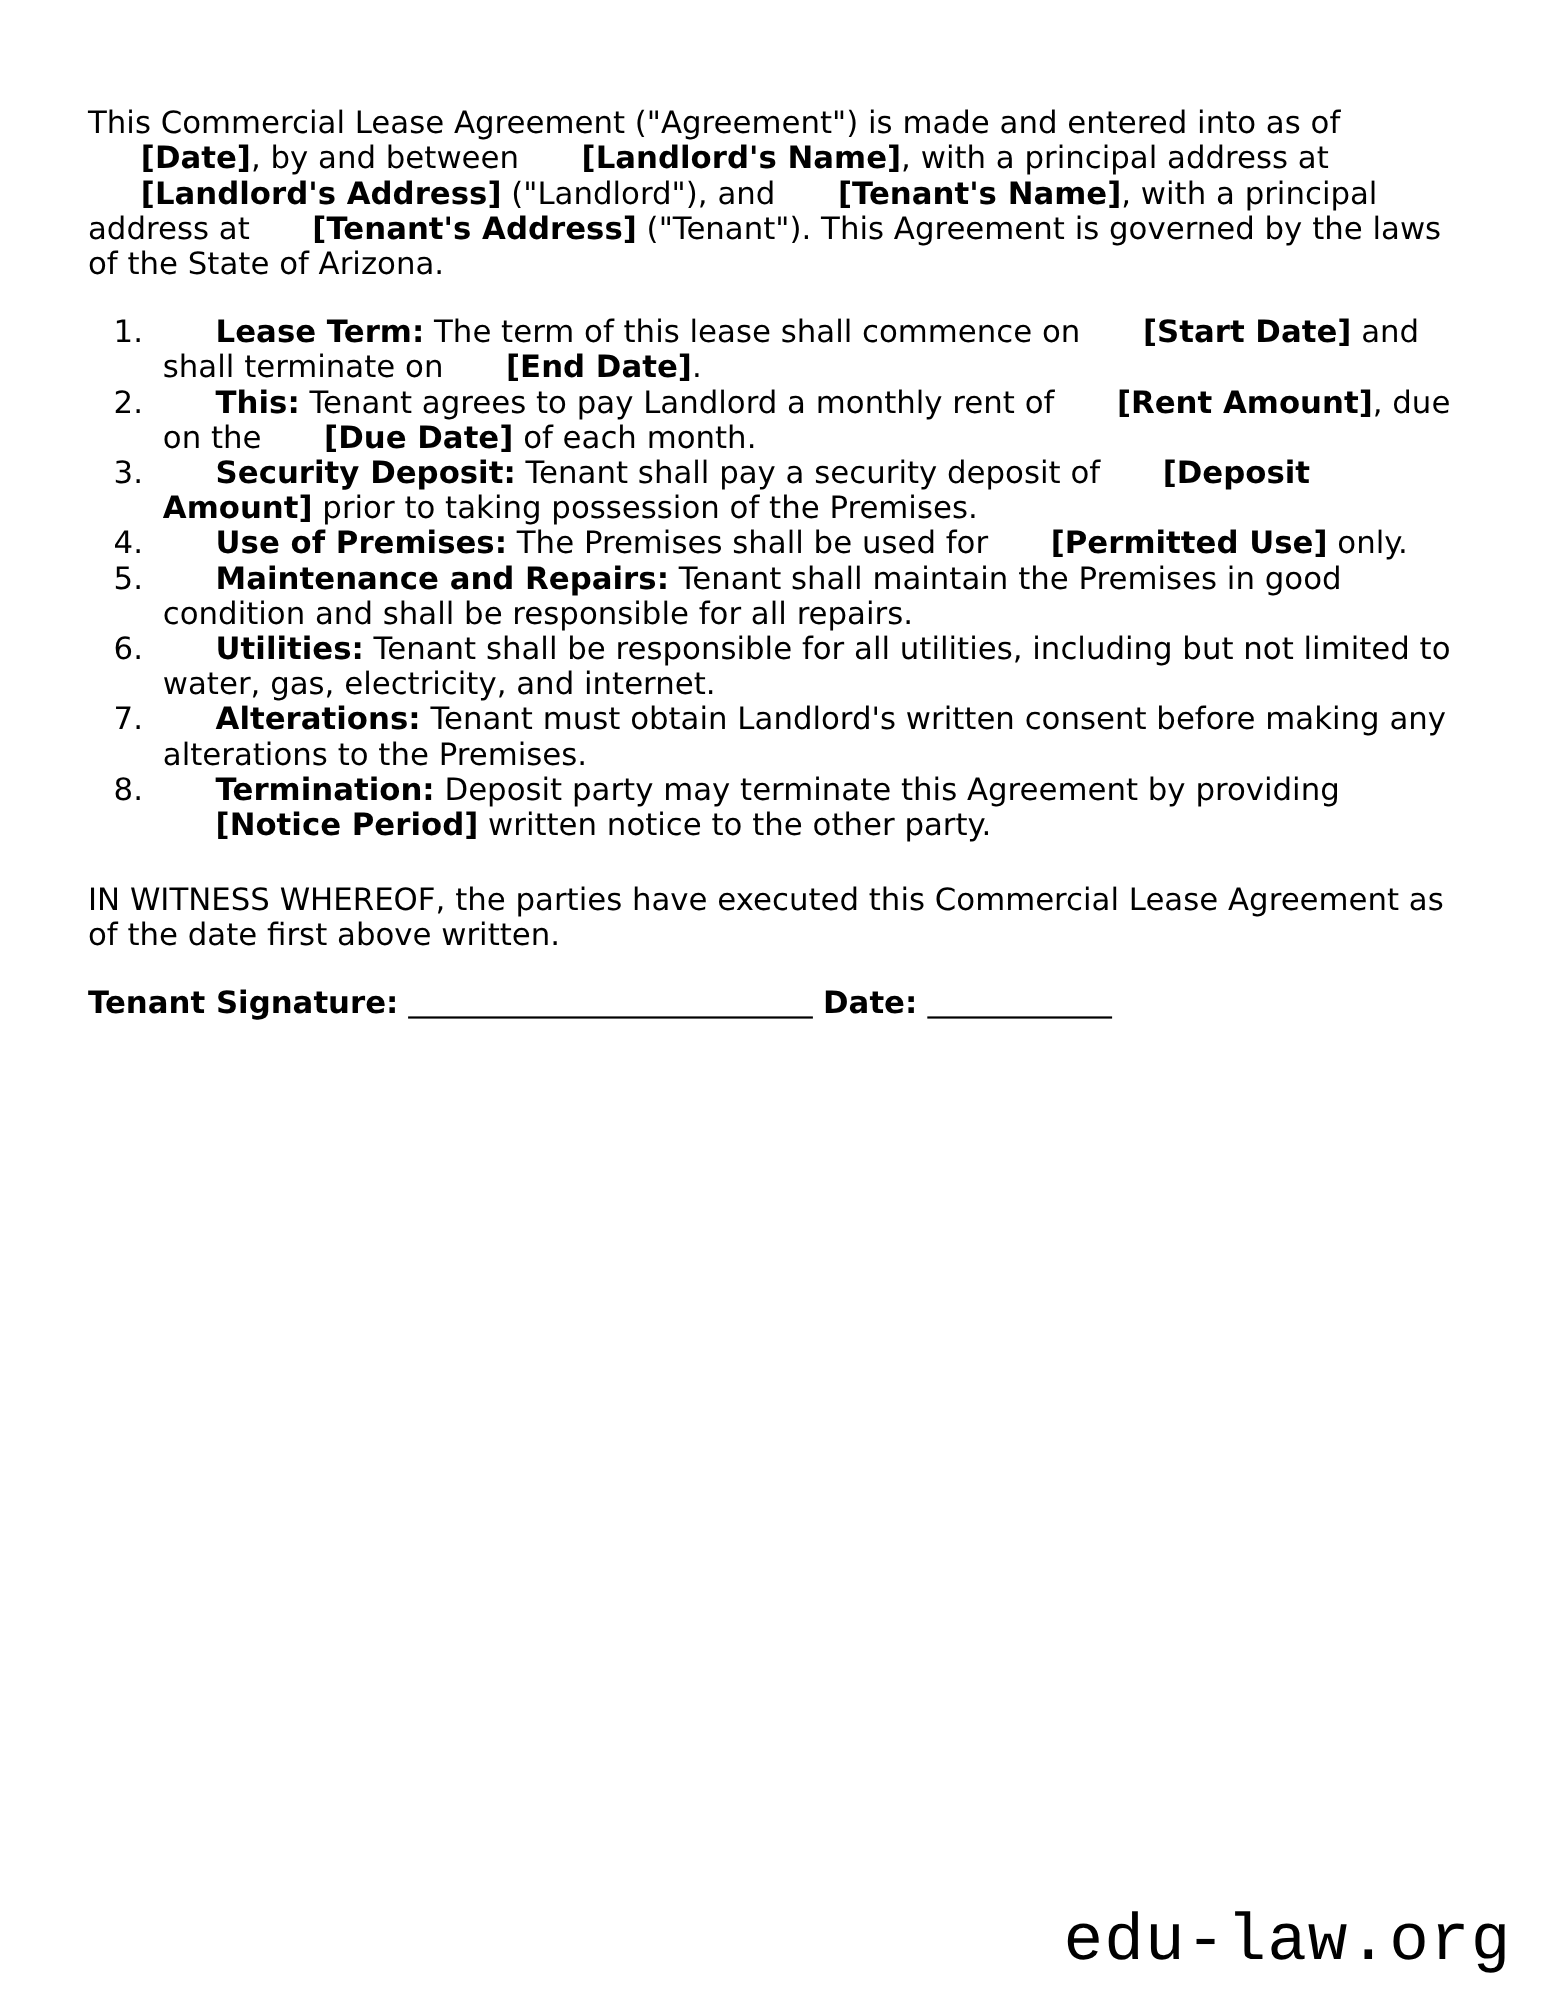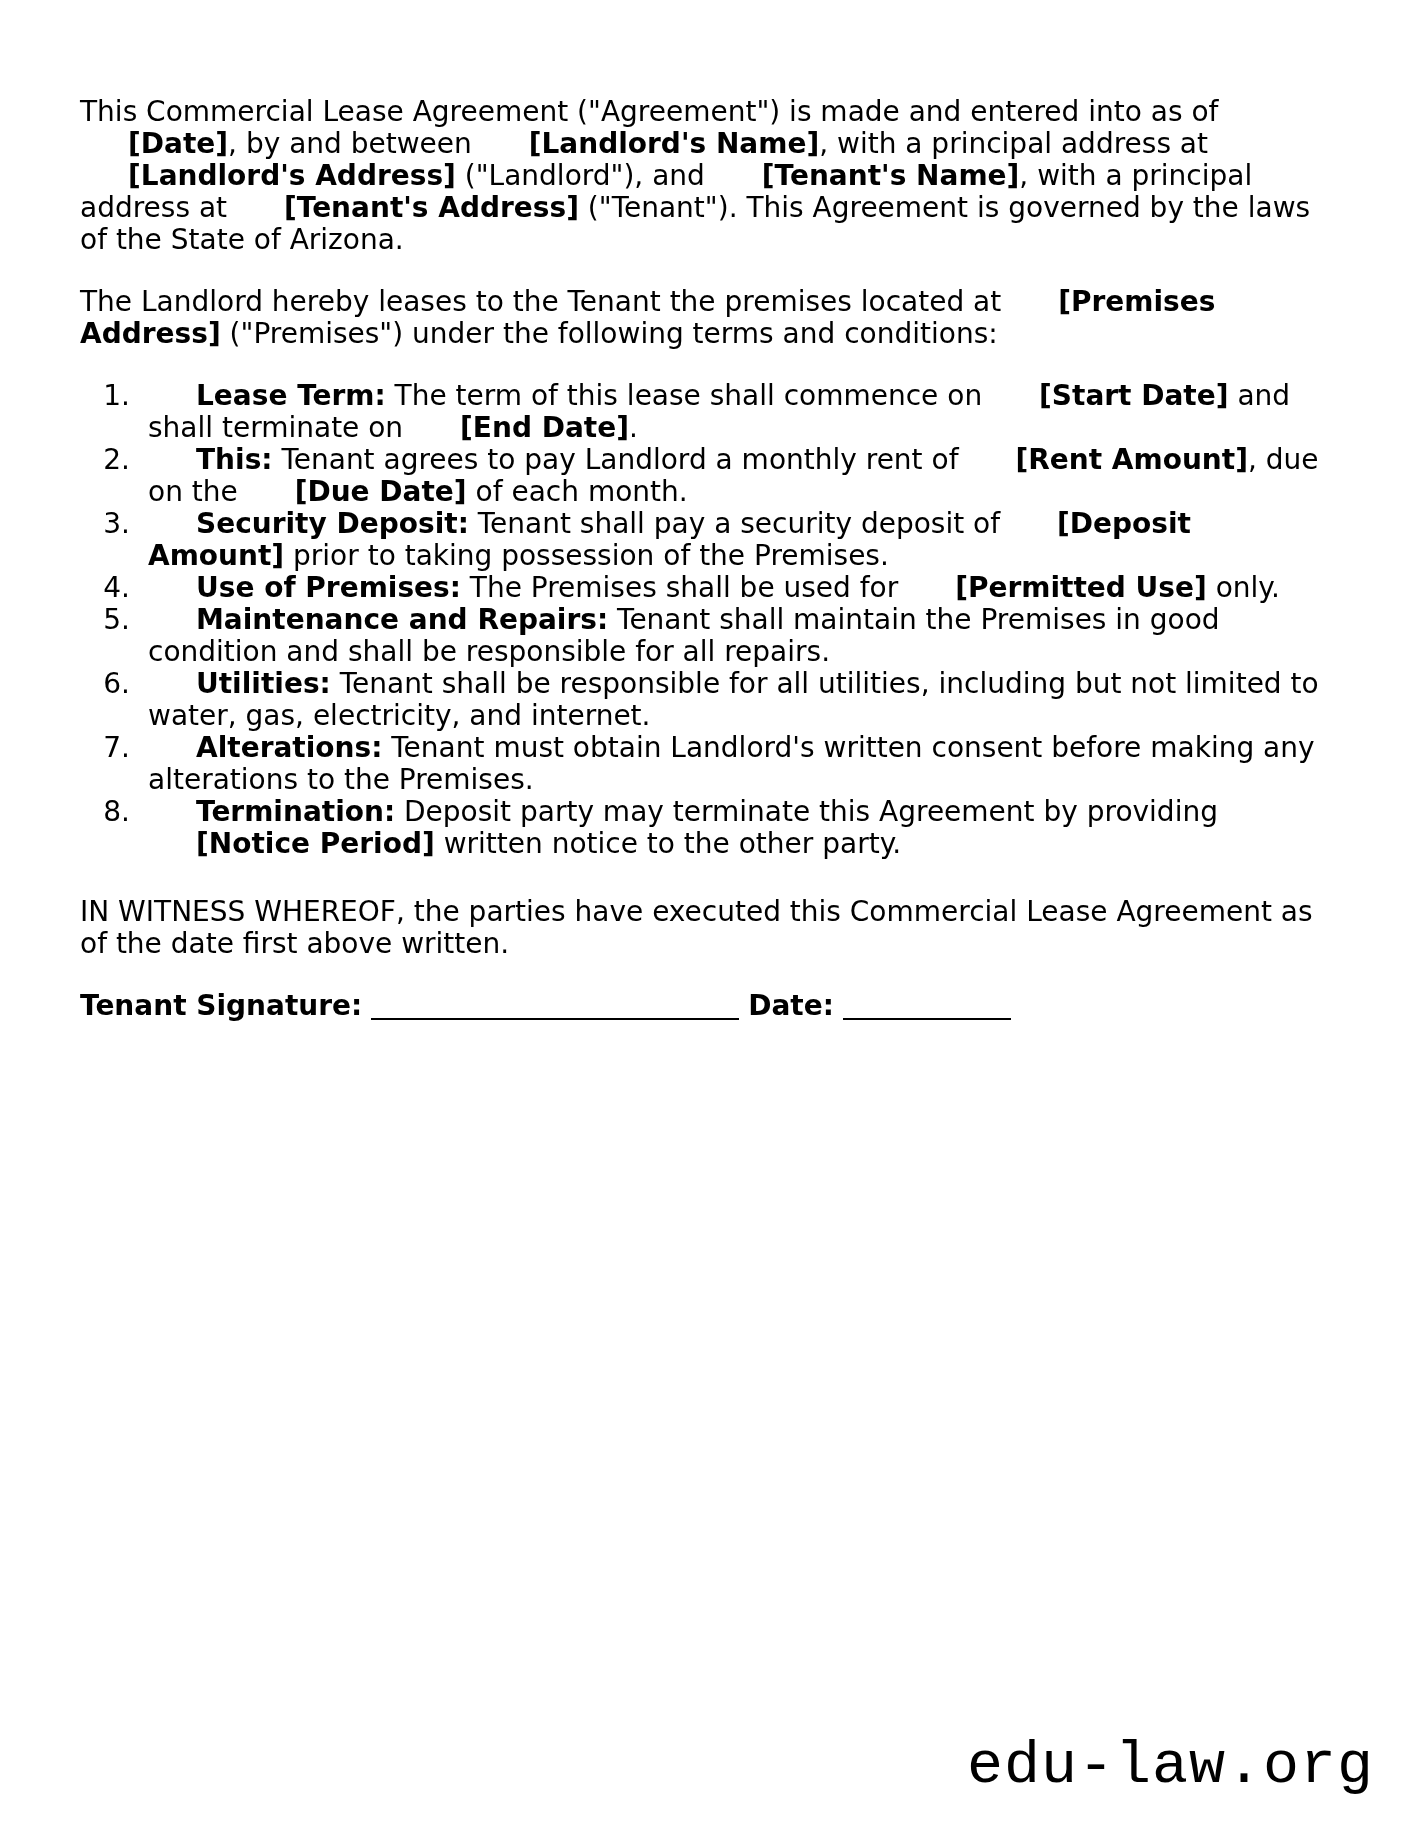--- a/index.html
+++ b/index.html
@@ -78,21 +78,20 @@
   b, .seg-bold { font-weight: bold; margin-left: 48px; }
 </style>
 </head>
 <body>
 
 <div class="page">
 
 
   <p class="body-par"><span>This Commercial Lease Agreement ("Agreement") is made and entered into as of </span><span class="seg-bold">[Date]</span><span>, by and between </span><span class="seg-bold">[Landlord's Name]</span><span>, with a principal address at </span><span class="seg-bold">[Landlord's Address]</span><span> ("Landlord"), and </span><span class="seg-bold">[Tenant's Name]</span><span>, with a principal address at </span><span class="seg-bold">[Tenant's Address]</span><span> ("Tenant"). This Agreement is governed by the laws of the State of Arizona.</span></p>
 
-  <p class="body-par"><span>The Landlord hereby leases to the Tenant the premises located at </span><span class="seg-bold">[Premises Address]</span><span> ("Premises") under the following terms and conditions:</span></p>
 
   <ol class="terms">
       <li><span class="seg-bold">Lease Term:</span><span> The term of this lease shall commence on </span><span class="seg-bold">[Start Date]</span><span> and shall terminate on </span><span class="seg-bold">[End Date]</span><span>.</span></li>
       <li><span class="seg-bold">This:</span><span> Tenant agrees to pay Landlord a monthly rent of </span><span class="seg-bold">[Rent Amount]</span><span>, due on the </span><span class="seg-bold">[Due Date]</span><span> of each month.</span></li>
       <li><span class="seg-bold">Security Deposit:</span><span> Tenant shall pay a security deposit of </span><span class="seg-bold">[Deposit Amount]</span><span> prior to taking possession of the Premises.</span></li>
       <li><span class="seg-bold">Use of Premises:</span><span> The Premises shall be used for </span><span class="seg-bold">[Permitted Use]</span><span> only.</span></li>
       <li><span class="seg-bold">Maintenance and Repairs:</span><span> Tenant shall maintain the Premises in good condition and shall be responsible for all repairs.</span></li>
       <li><span class="seg-bold">Utilities:</span><span> Tenant shall be responsible for all utilities, including but not limited to water, gas, electricity, and internet.</span></li>
       <li><span class="seg-bold">Alterations:</span><span> Tenant must obtain Landlord's written consent before making any alterations to the Premises.</span></li>
       <li><span class="seg-bold">Termination:</span><span> Deposit party may terminate this Agreement by providing </span><span class="seg-bold">[Notice Period]</span><span> written notice to the other party.</span></li>

